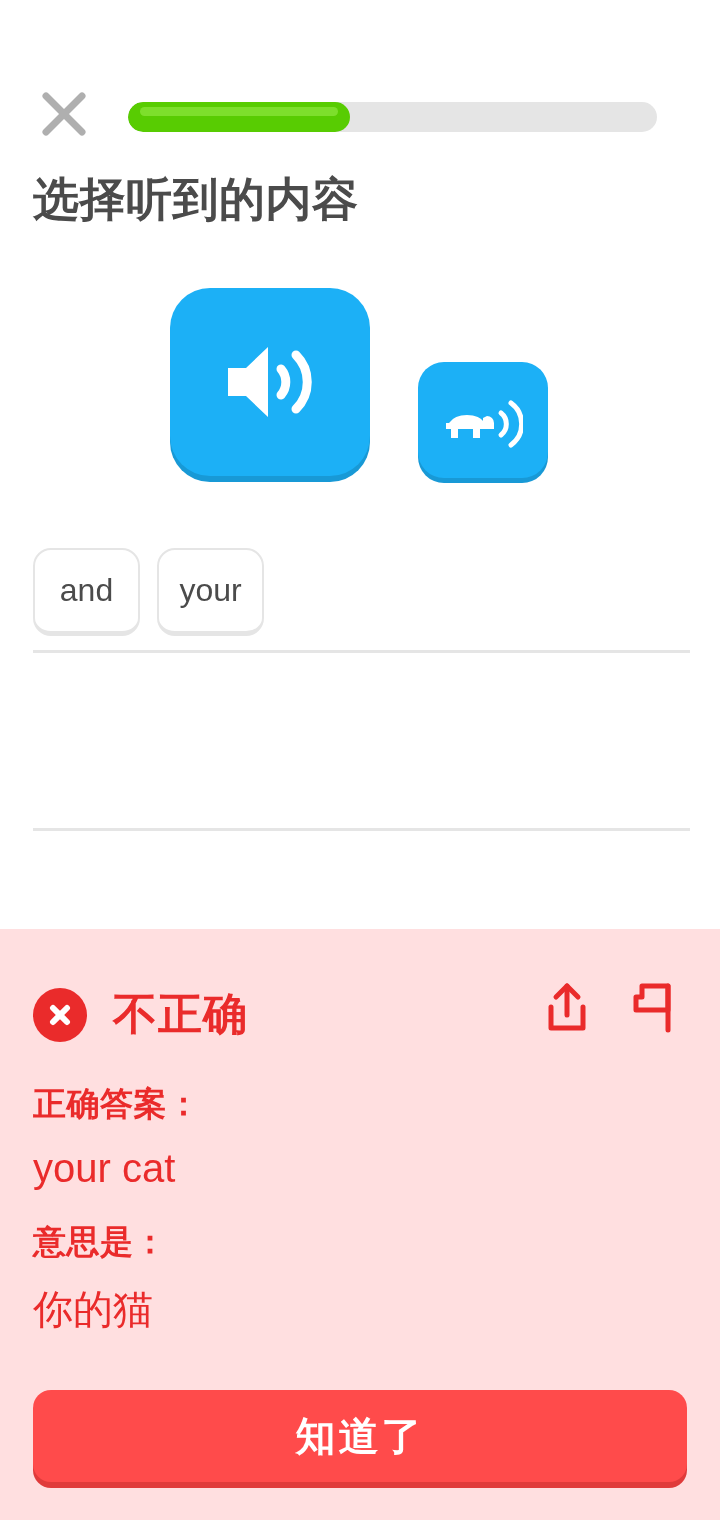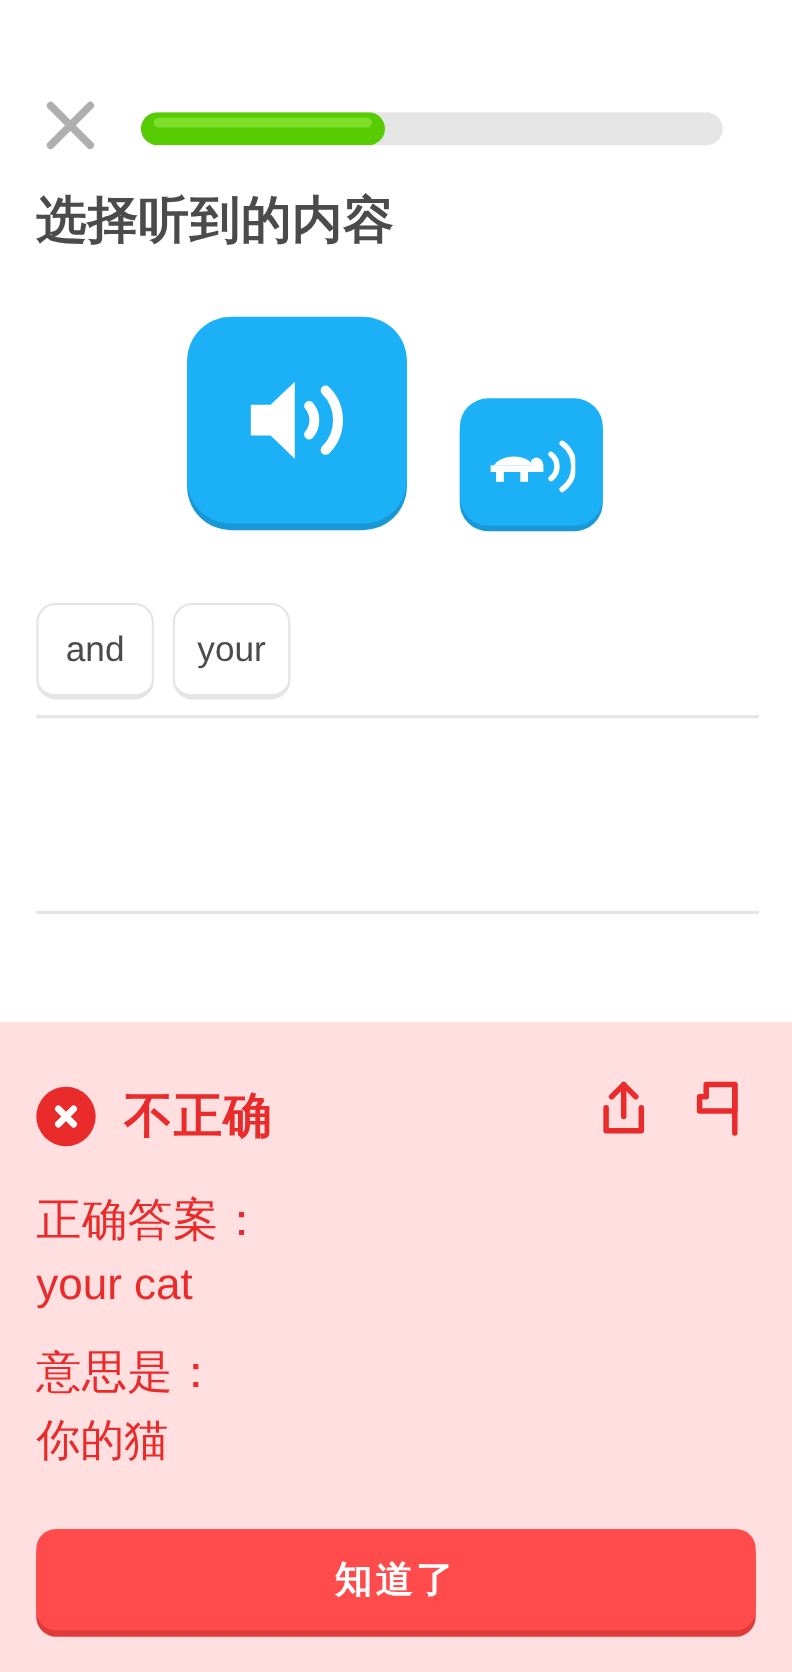--- a/index.html
+++ b/index.html
@@ -213,22 +213,22 @@
     height: 62px;
     display: flex;
     align-items: center;
     justify-content: center;
     cursor: pointer;
   }
 
   .fb-label {
     position: absolute;
     left: 33px;
-    font-size: 41px;
-    font-weight: normal;
+    font-size: 33px;
+    font-weight: bold;
     color: #ea2b2b;
     letter-spacing: 0.5px;
     text-align: right;
   }
   .fb-value {
     position: absolute;
     left: 33px;
     font-size: 40px;
     color: #ea2b2b;
   }
@@ -241,21 +241,21 @@
     position: absolute;
     left: 33px;
     top: 1390px;
     width: 654px;
     height: 92px;
     background: #ff4b4b;
     border: none;
     border-radius: 18px;
     box-shadow: 0 6px 0 #e03b3b;
     color: #ffffff;
-    font-size: 34px;
+    font-size: 40px;
     font-weight: bold;
     font-family: "Liberation Sans", "DejaVu Sans", sans-serif;
     letter-spacing: 3px;
     cursor: pointer;
   }
 
   
   .hint-bars {
     position: absolute;
     left: 0;

